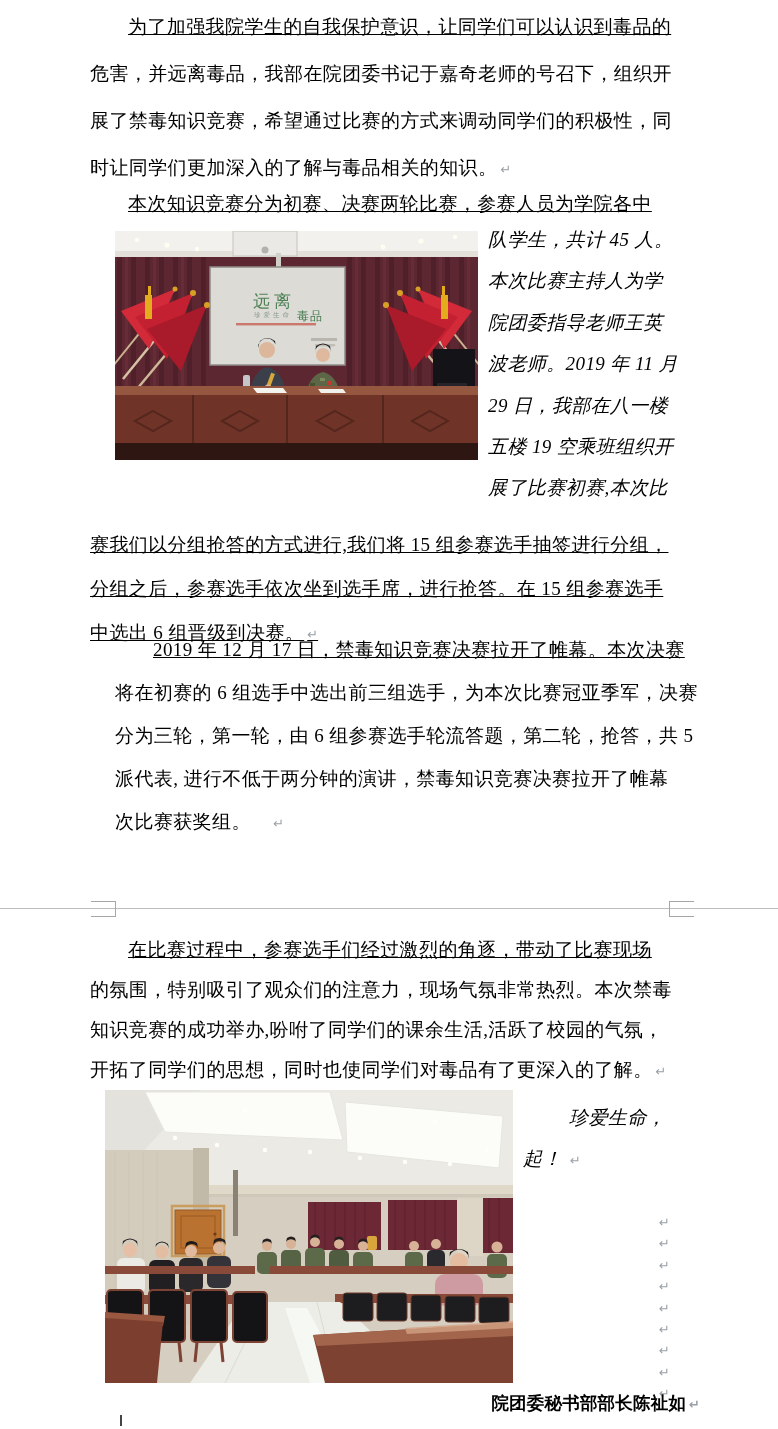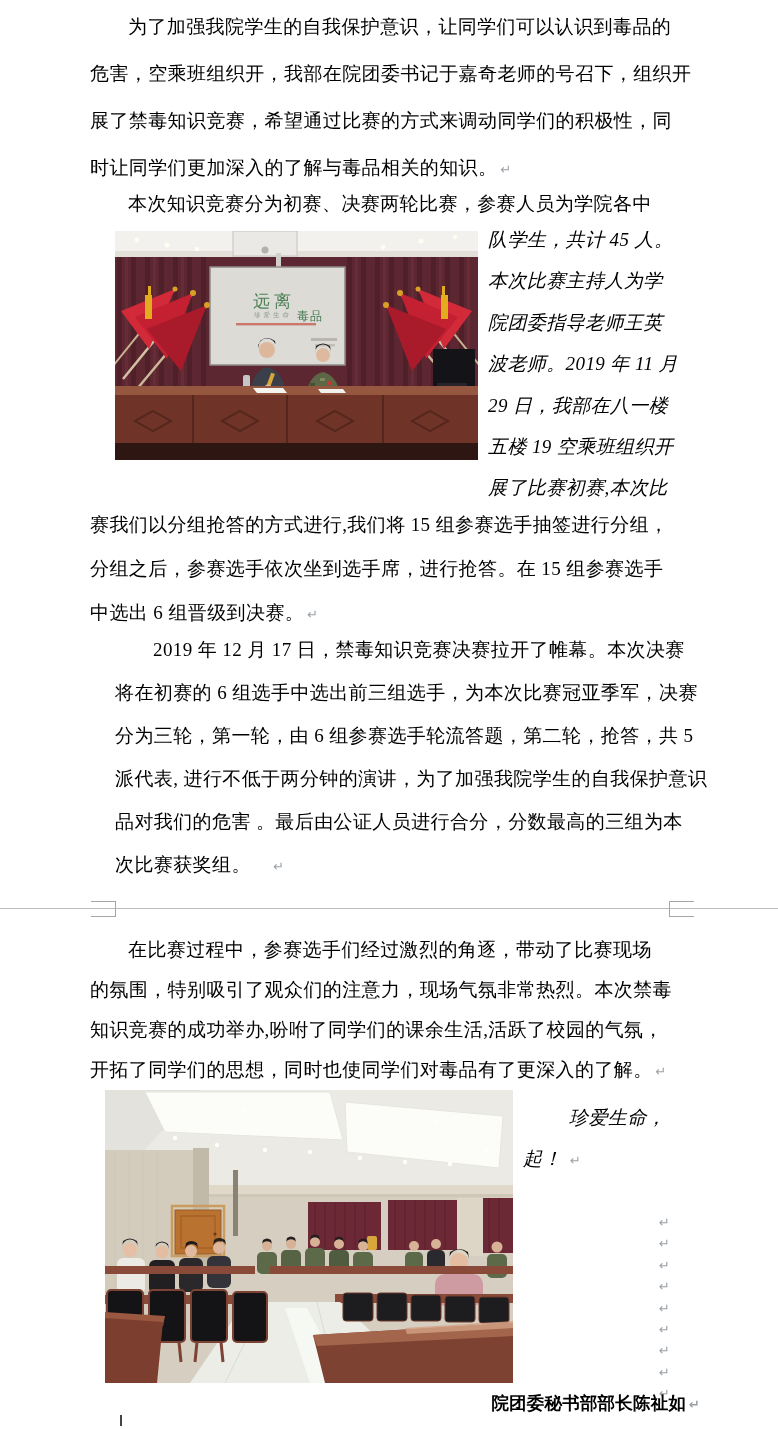--- a/index.html
+++ b/index.html
@@ -1,21 +1,21 @@
 <!DOCTYPE html>
 <html><head>
 <meta charset="utf-8">
 <style>
   html,body{margin:0;padding:0;background:#ffffff;}
   #canvas{position:relative;width:778px;height:1429px;background:#ffffff;overflow:hidden;
           font-family:"Liberation Serif","DejaVu Serif",serif;color:#000;}
   .abs{position:absolute;}
   .para{position:absolute;font-size:19px;letter-spacing:0.4px;}
   .para .line{white-space:pre;}
-  .ind > .line:first-child{text-indent:38px;}
+  .ind > .line:first-child{text-indent:38px;text-decoration:underline;}
   .ind5 > .line:first-child{text-indent:46px;}
   .pil{color:#9aa0a6;font-size:13px;margin-left:3px;letter-spacing:0;
        font-family:"DejaVu Sans",sans-serif;}
   .wrapcol{width:210px;font-style:italic;}
   .sig{font-weight:bold;font-size:17.5px;letter-spacing:0.2px;}
   .pb-line{left:0;top:908px;width:778px;height:1px;background:#bcbcbc;}
   .pb-left{left:91px;top:901px;width:24px;height:14px;
            border-top:1px solid #a6a6a6;border-right:1px solid #a6a6a6;border-bottom:1px solid #a6a6a6;}
   .pb-right{left:669px;top:901px;width:24px;height:14px;
            border-top:1px solid #a6a6a6;border-left:1px solid #a6a6a6;border-bottom:1px solid #a6a6a6;}
@@ -23,21 +23,21 @@
   .cursor{left:120px;top:1415px;width:2px;height:11px;background:#444;}
 </style>
 </head>
 <body>
 
 <div id="canvas">
 
   <div class="para ind" style="left:90px;top:3px;width:604px;line-height:47px;">
 
   <div class="line">为了加强我院学生的自我保护意识，让同学们可以认识到毒品的</div>
-      <div class="line">危害，空乘班组织开，我部在院团委书记于嘉奇老师的号召下，组织开</div>
+      <div class="line">危害，并远离毒品，我部在院团委书记于嘉奇老师的号召下，组织开</div>
       <div class="line">展了禁毒知识竞赛，希望通过比赛的方式来调动同学们的积极性，同</div>
       <div class="line">时让同学们更加深入的了解与毒品相关的知识。<span class="pil">↵</span></div>
     </div>
 
   <div class="para ind" style="left:90px;top:172px;width:604px;line-height:30px;margin-top:17px;">
 
   <div class="line">本次知识竞赛分为初赛、决赛两轮比赛，参赛人员为学院各中</div>
     </div>
 
   <div class="photo" style="left:115px;top:231px;width:363px;height:229px;text-align:center;">
@@ -165,34 +165,33 @@
 
   <div class="line">队学生，共计 45 人。</div>
       <div class="line">本次比赛主持人为学</div>
       <div class="line">院团委指导老师王英</div>
       <div class="line">波老师。2019 年 11 月</div>
       <div class="line">29 日，我部在八一楼</div>
       <div class="line">五楼 19 空乘班组织开</div>
       <div class="line">展了比赛初赛,本次比</div>
     </div>
 
-  <div class="para" style="left:90px;top:503px;width:604px;line-height:44px;">
+  <div class="para" style="left:90px;top:523px;width:604px;line-height:44px;text-decoration:underline;">
 
   <div class="line">赛我们以分组抢答的方式进行,我们将 15 组参赛选手抽签进行分组，</div>
       <div class="line">分组之后，参赛选手依次坐到选手席，进行抢答。在 15 组参赛选手</div>
       <div class="line">中选出 6 组晋级到决赛。<span class="pil">↵</span></div>
     </div>
 
   <div class="para ind" style="left:90px;top:628px;width:604px;line-height:43px;margin-left:25px;">
 
   <div class="line">2019 年 12 月 17 日，禁毒知识竞赛决赛拉开了帷幕。本次决赛</div>
       <div class="line">将在初赛的 6 组选手中选出前三组选手，为本次比赛冠亚季军，决赛</div>
       <div class="line">分为三轮，第一轮，由 6 组参赛选手轮流答题，第二轮，抢答，共 5</div>
-      <div class="line">派代表, 进行不低于两分钟的演讲，为了加强我院学生的自我保护意识</div>
-      <div class="line">品对我们的危害 。最后由公证人员进行合分，分数最高的三组为本</div>
+      <div class="line">派代表, 进行不低于两分钟的演讲，禁毒知识竞赛决赛拉开了帷幕</div>
       <div class="line">次比赛获奖组。　<span class="pil">↵</span></div>
     </div>
 
   <div class="abs pb-line"></div>
   <div class="abs pb-left"></div>
   <div class="abs pb-right"></div>
 
   <div class="para ind" style="left:90px;top:930px;width:604px;line-height:40px;">
 
   <div class="line">在比赛过程中，参赛选手们经过激烈的角逐，带动了比赛现场</div>

